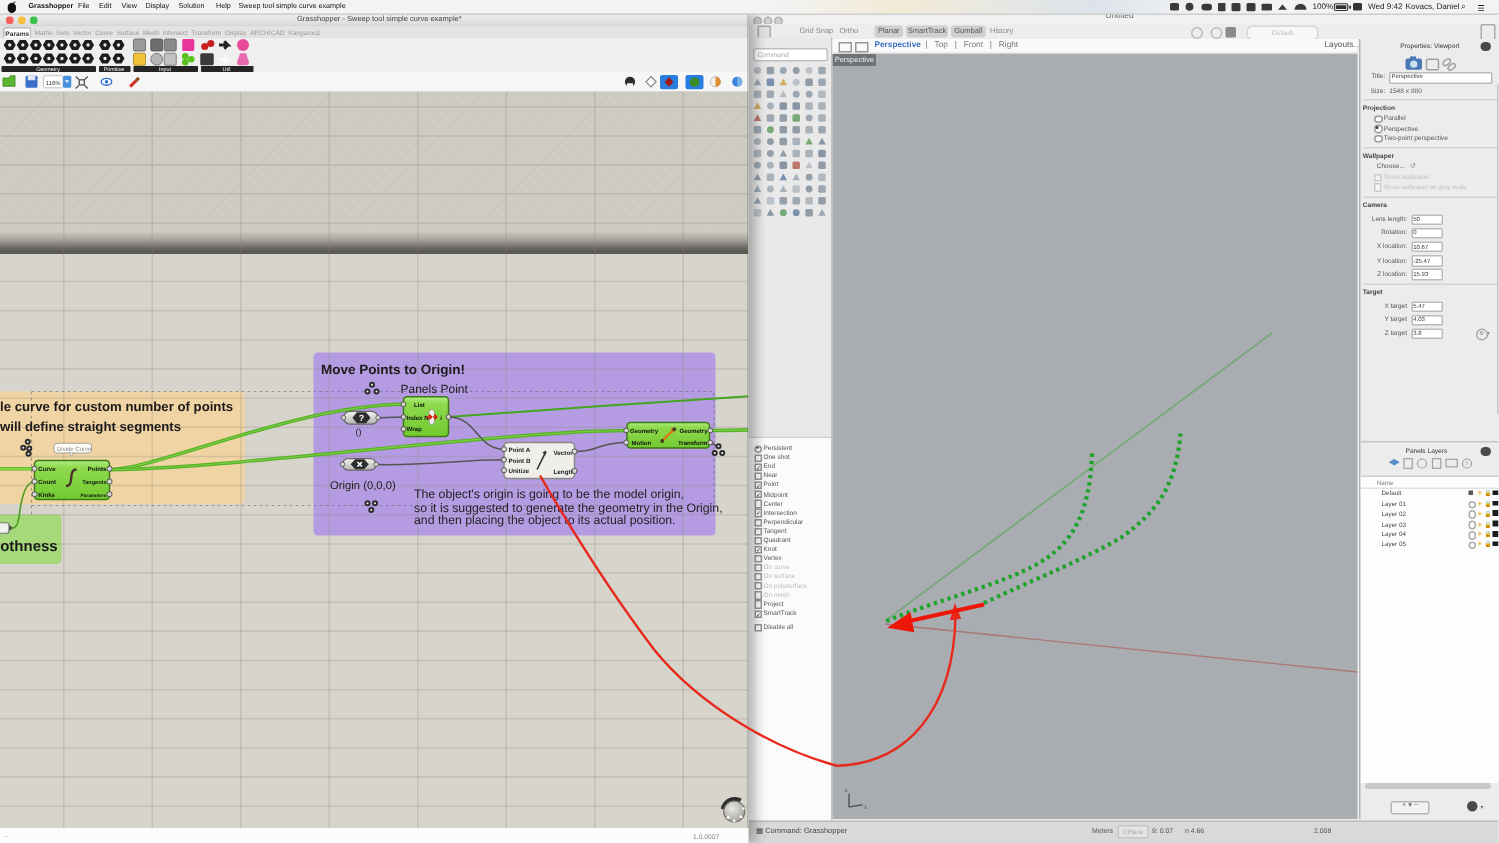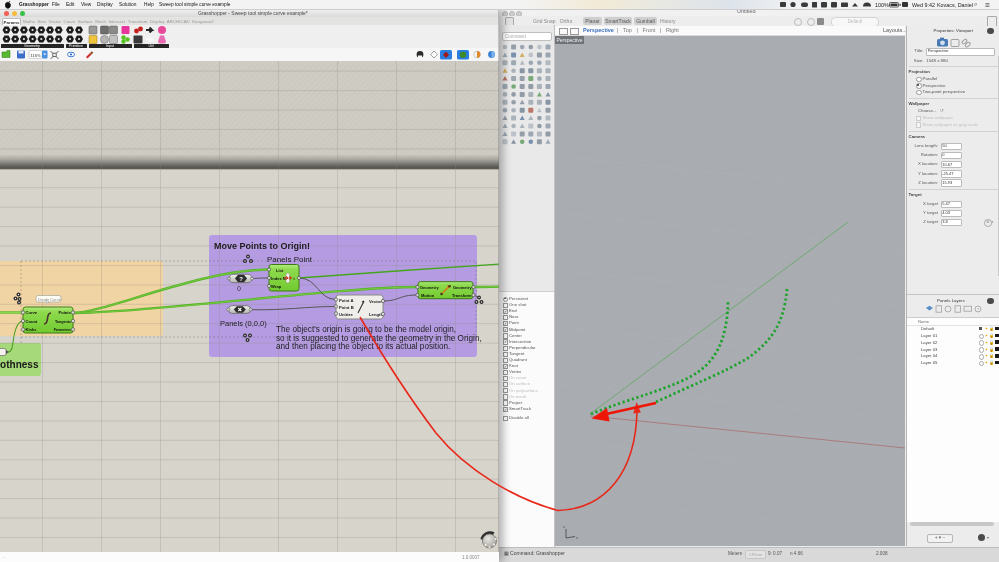--- a/index.html
+++ b/index.html
@@ -736,23 +736,24 @@
       <g transform="translate(489.5,480)">
         <path d="M-9,-2 A9.5,9.5 0 0 1 5,-8.5 L2,-3.5 A6,6 0 0 0 -5,-0.5 Z" fill="#2e2e2e"></path>
         <circle r="7" fill="url(#ballg)" stroke="#77756f" stroke-width="0.8"></circle>
         <circle cx="-4" cy="4" r="1" fill="#f8f8f6"></circle>
             <circle cx="4.5" cy="3.5" r="1" fill="#f8f8f6"></circle>
         <circle cx="0" cy="6.2" r="0.9" fill="#f8f8f6"></circle>
             <circle cx="6" cy="-2" r="0.9" fill="#f0f0ee"></circle>
       </g>
     </svg>
 
+    <div class="ab" style="left:0px;top:204px;width:170px;font-size:8.8px;font-weight:bold;color:#1a1a1a;line-height:12.5px;white-space:nowrap;">le curve for custom number of points<br>will define straight segments</div>
     <div class="ab" style="left:214px;top:180px;font-size:9px;font-weight:bold;color:#1c1c1c;">Move Points to Origin!</div>
     <div class="ab" style="left:267px;top:194px;font-size:8px;color:#1c1c1c;">Panels Point</div>
-    <div class="ab" style="left:220px;top:258px;font-size:7.5px;color:#1c1c1c;">Panels (0,0,0)</div>
+    <div class="ab" style="left:220px;top:258px;font-size:7.5px;color:#1c1c1c;">Origin (0,0,0)</div>
     <div class="ab" style="left:-6px;top:298px;font-size:10px;font-weight:bold;color:#1a1a1a;">oothness</div>
     <div class="ab" style="left:276px;top:265px;font-size:8.2px;color:#222;line-height:8.7px;white-space:nowrap;">The object's origin is going to be the model origin,<br>so it is suggested to generate the geometry in the Origin,<br>and then placing the object to its actual position.</div>
   </div>
   <div class="ab" style="left:497.5px;top:0;width:1.5px;height:553px;background:rgba(110,110,105,0.35);"></div>
 
   <div class="ab" style="left:0;top:543px;width:499px;height:10px;background:#fcfcfc;">
     <div class="ab" style="left:3px;top:2px;font-size:4.5px;color:#999;">..</div>
     <div class="ab" style="left:462px;top:2.5px;font-size:4.5px;color:#888;">1.0.0007</div>
   </div>
 </div>

